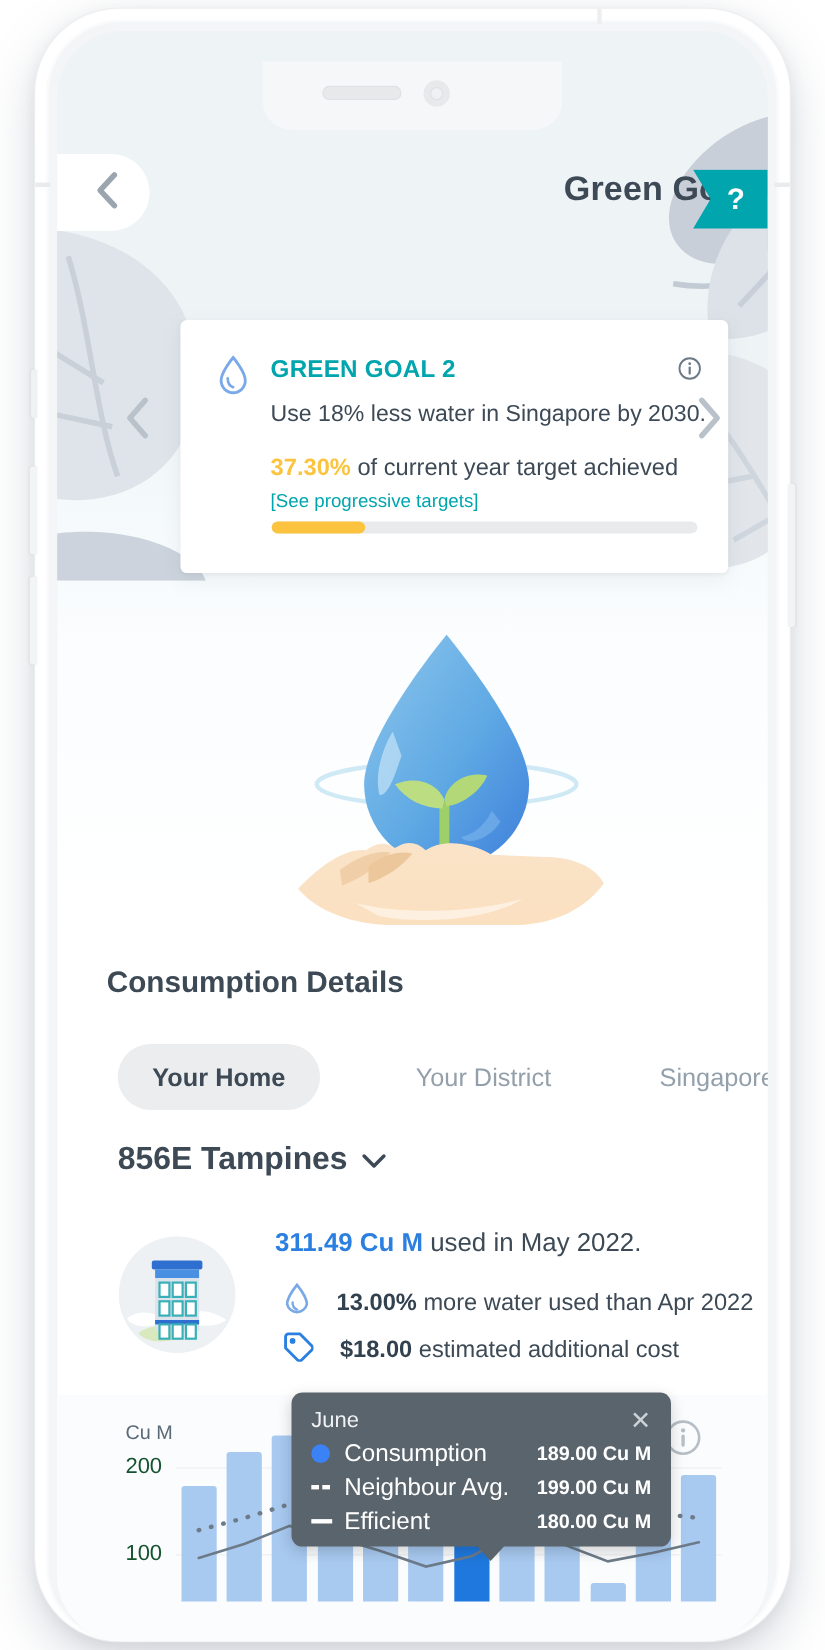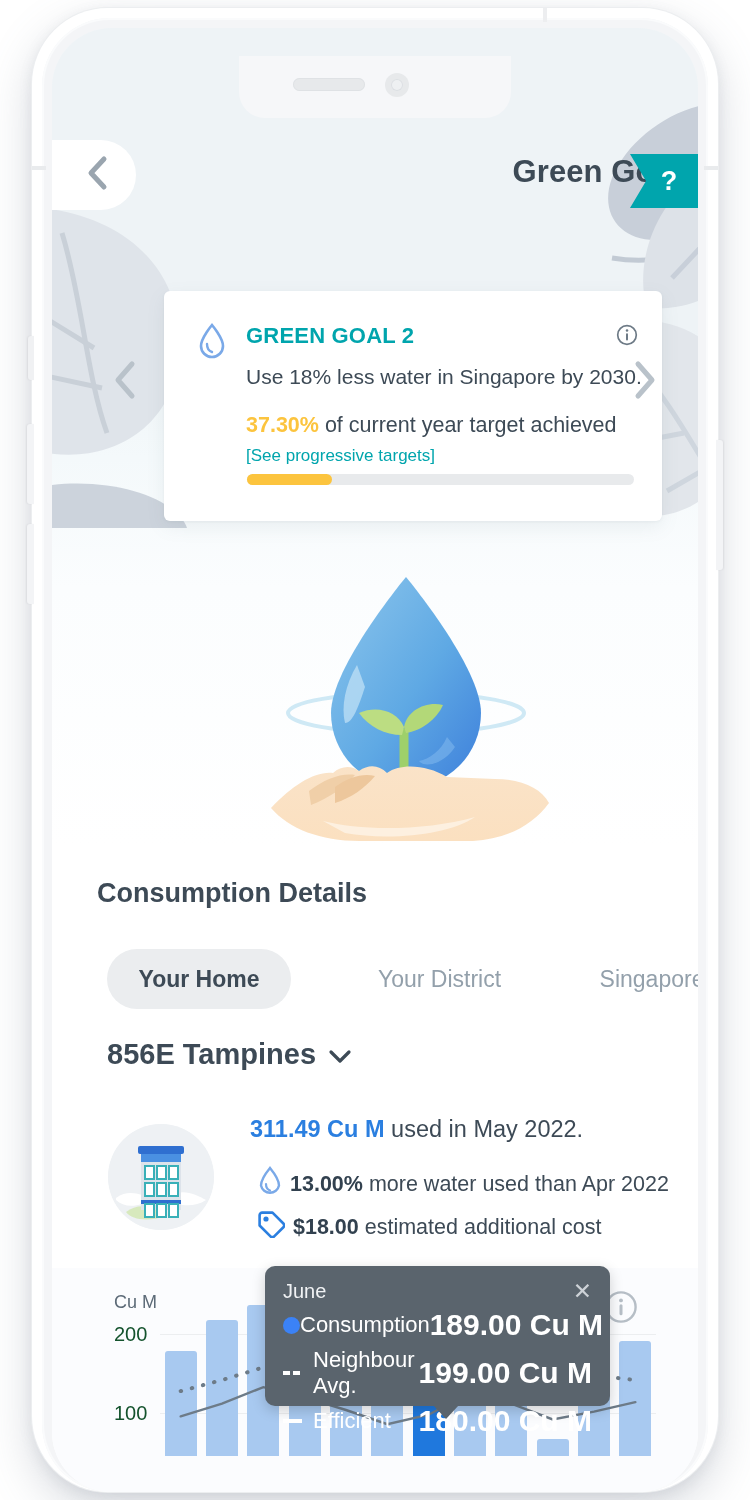--- a/index.html
+++ b/index.html
@@ -172,21 +172,21 @@
     width: 106px; height: 106px; border-radius: 50%;
     background: #eef1f4; overflow:hidden;
   }
   .usage-main {
     position:absolute; left: 142px; top: 0;
     font-size: 23.5px; color: #3d4a56; white-space: nowrap;
   }
   .usage-main b { color: #2b7fe0; font-weight: bold; }
   .usage-row {
     position:absolute; left: 150px;
-    display:flex; align-items:center; gap: 8px;
+    display:flex; align-items:center; gap: 24px;
     font-size: 21.5px; color: #3d4a56; white-space: nowrap;
   }
   .usage-row b { font-weight: bold; color:#32414f; }
   .usage-row.r1 { top: 50px; }
   .usage-row.r2 { top: 95px; }
 
   
   .chart { position:absolute; left: 0; right: 0; top: 1240px; bottom: 0; z-index: 10; background: #fbfcfe;}
   .chart-unit { position:absolute; left: 62px; top: 24px; font-size: 18px; color:#5c6a77; }
   .chart-info { position:absolute; right: 60px; top: 22px; }
@@ -214,21 +214,21 @@
   .tt-head { display:flex; align-items:center; justify-content:space-between; }
   .tt-month { font-size: 20px; color:#f0f2f4; }
   .tt-close { font-size: 23px; color:#cdd2d7; line-height:1; cursor:pointer; }
   .tt-row { display:flex; align-items:center; margin-top: 5px; }
   .tt-marker { width: 30px; display:flex; align-items:center; }
   .tt-dot { width: 17px; height: 17px; border-radius:50%; background:#3b82f6; }
   .tt-dash { display:flex; gap:3px; }
   .tt-dash i { display:block; width:7px; height:4px; background:#fff; }
   .tt-line { display:block; width:19px; height:4px; background:#fff; }
   .tt-name { font-size: 22px; color:#fff; flex: 1; }
-  .tt-val  { font-size: 30px; color:#fff; font-weight: bold; white-space:nowrap;text-align:center; }
+  .tt-val  { font-size: 18px; color:#fff; font-weight: bold; white-space:nowrap;text-align:center; }
 </style>
 </head>
 <body>
 
 <div id="root">
   <div class="phone-frame"></div>
   <div class="phone-inner-edge"></div>
 
   <div class="btn-mute"></div>
   <div class="btn-vol-up"></div>

